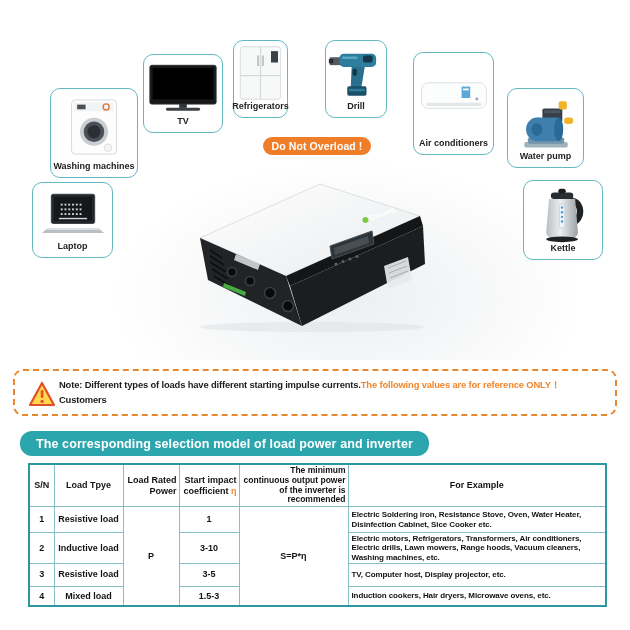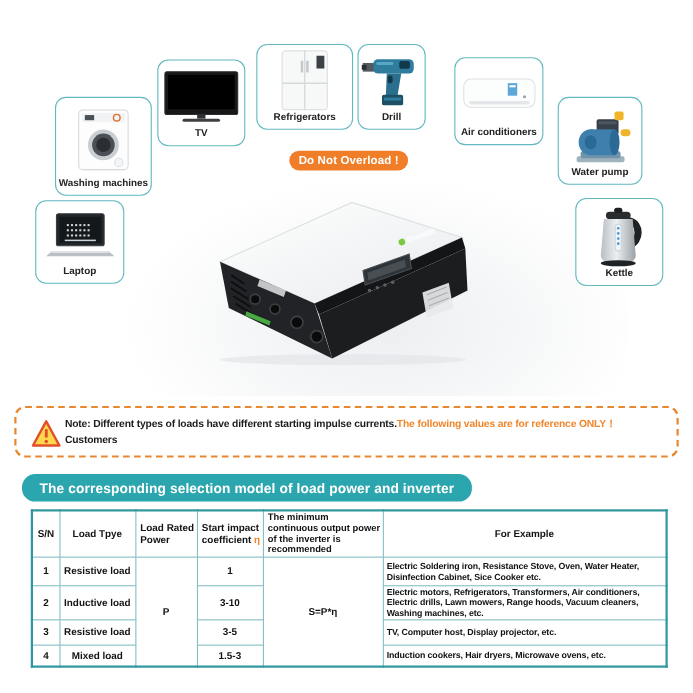--- a/index.html
+++ b/index.html
@@ -19,23 +19,23 @@
     box-sizing:border-box;
     padding:4px 2px 3px 2px;
   }
   .card .icon-wrap{flex:1;display:flex;align-items:center;justify-content:center;width:100%;}
   .card .card-label{
     font-size:9px;font-weight:bold;color:#222;text-align:center;line-height:1.1;
     white-space:nowrap;padding-bottom:2px;
   }
   .card-washing{left:50px;top:88px;width:88px;height:90px;}
   .card-tv{left:143px;top:54px;width:80px;height:79px;}
-  .card-fridge{left:233px;top:40px;width:88px;height:78px;align-items:center;}
+  .card-fridge{left:233px;top:40px;width:55px;height:78px;align-items:center;}
   .card-drill{left:325px;top:40px;width:62px;height:78px;}
-  .card-ac{left:413px;top:52px;width:81px;height:80px;}
+  .card-ac{left:413px;top:52px;width:81px;height:103px;}
   .card-pump{left:507px;top:88px;width:77px;height:80px;}
   .card-kettle{left:523px;top:180px;width:80px;height:80px;}
   .card-laptop{left:32px;top:182px;width:81px;height:76px;}
   
   .overload-btn{
     position:absolute;left:263px;top:137px;width:108px;height:18px;
     background:#f07d28;border-radius:9px;
     display:flex;align-items:center;justify-content:center;
     color:#ffffff;font-size:10.5px;font-weight:bold;letter-spacing:.1px;
   }
@@ -72,21 +72,21 @@
     border:2px solid #2e969e;
     background:#fff;
   }
   .sel-table th,.sel-table td{
     border:1px solid #85bfc4;
     font-weight:bold;color:#121212;
     padding:1px 2px;box-sizing:border-box;
     font-size:9px;line-height:1.2;text-align:center;vertical-align:middle;
   }
   .sel-table th{font-size:9px;}
-  .sel-table .h-left{text-align:left;padding-left:4px;}
+  .sel-table .h-left{text-align:right;padding-left:4px;}
   .sel-table .min-h{font-size:8.5px;line-height:1.15;}
   .sel-table td.ex{
     text-align:left;font-size:8px;line-height:1.16;padding:1px 3px;letter-spacing:-0.1px;
   }
   .eta{color:#f0862c;}
   tr.hrow{height:34px;}
   tr.r1{height:26px;}
   tr.r2{height:30px;}
   tr.r3{height:23px;}
   tr.r4{height:20px;}

